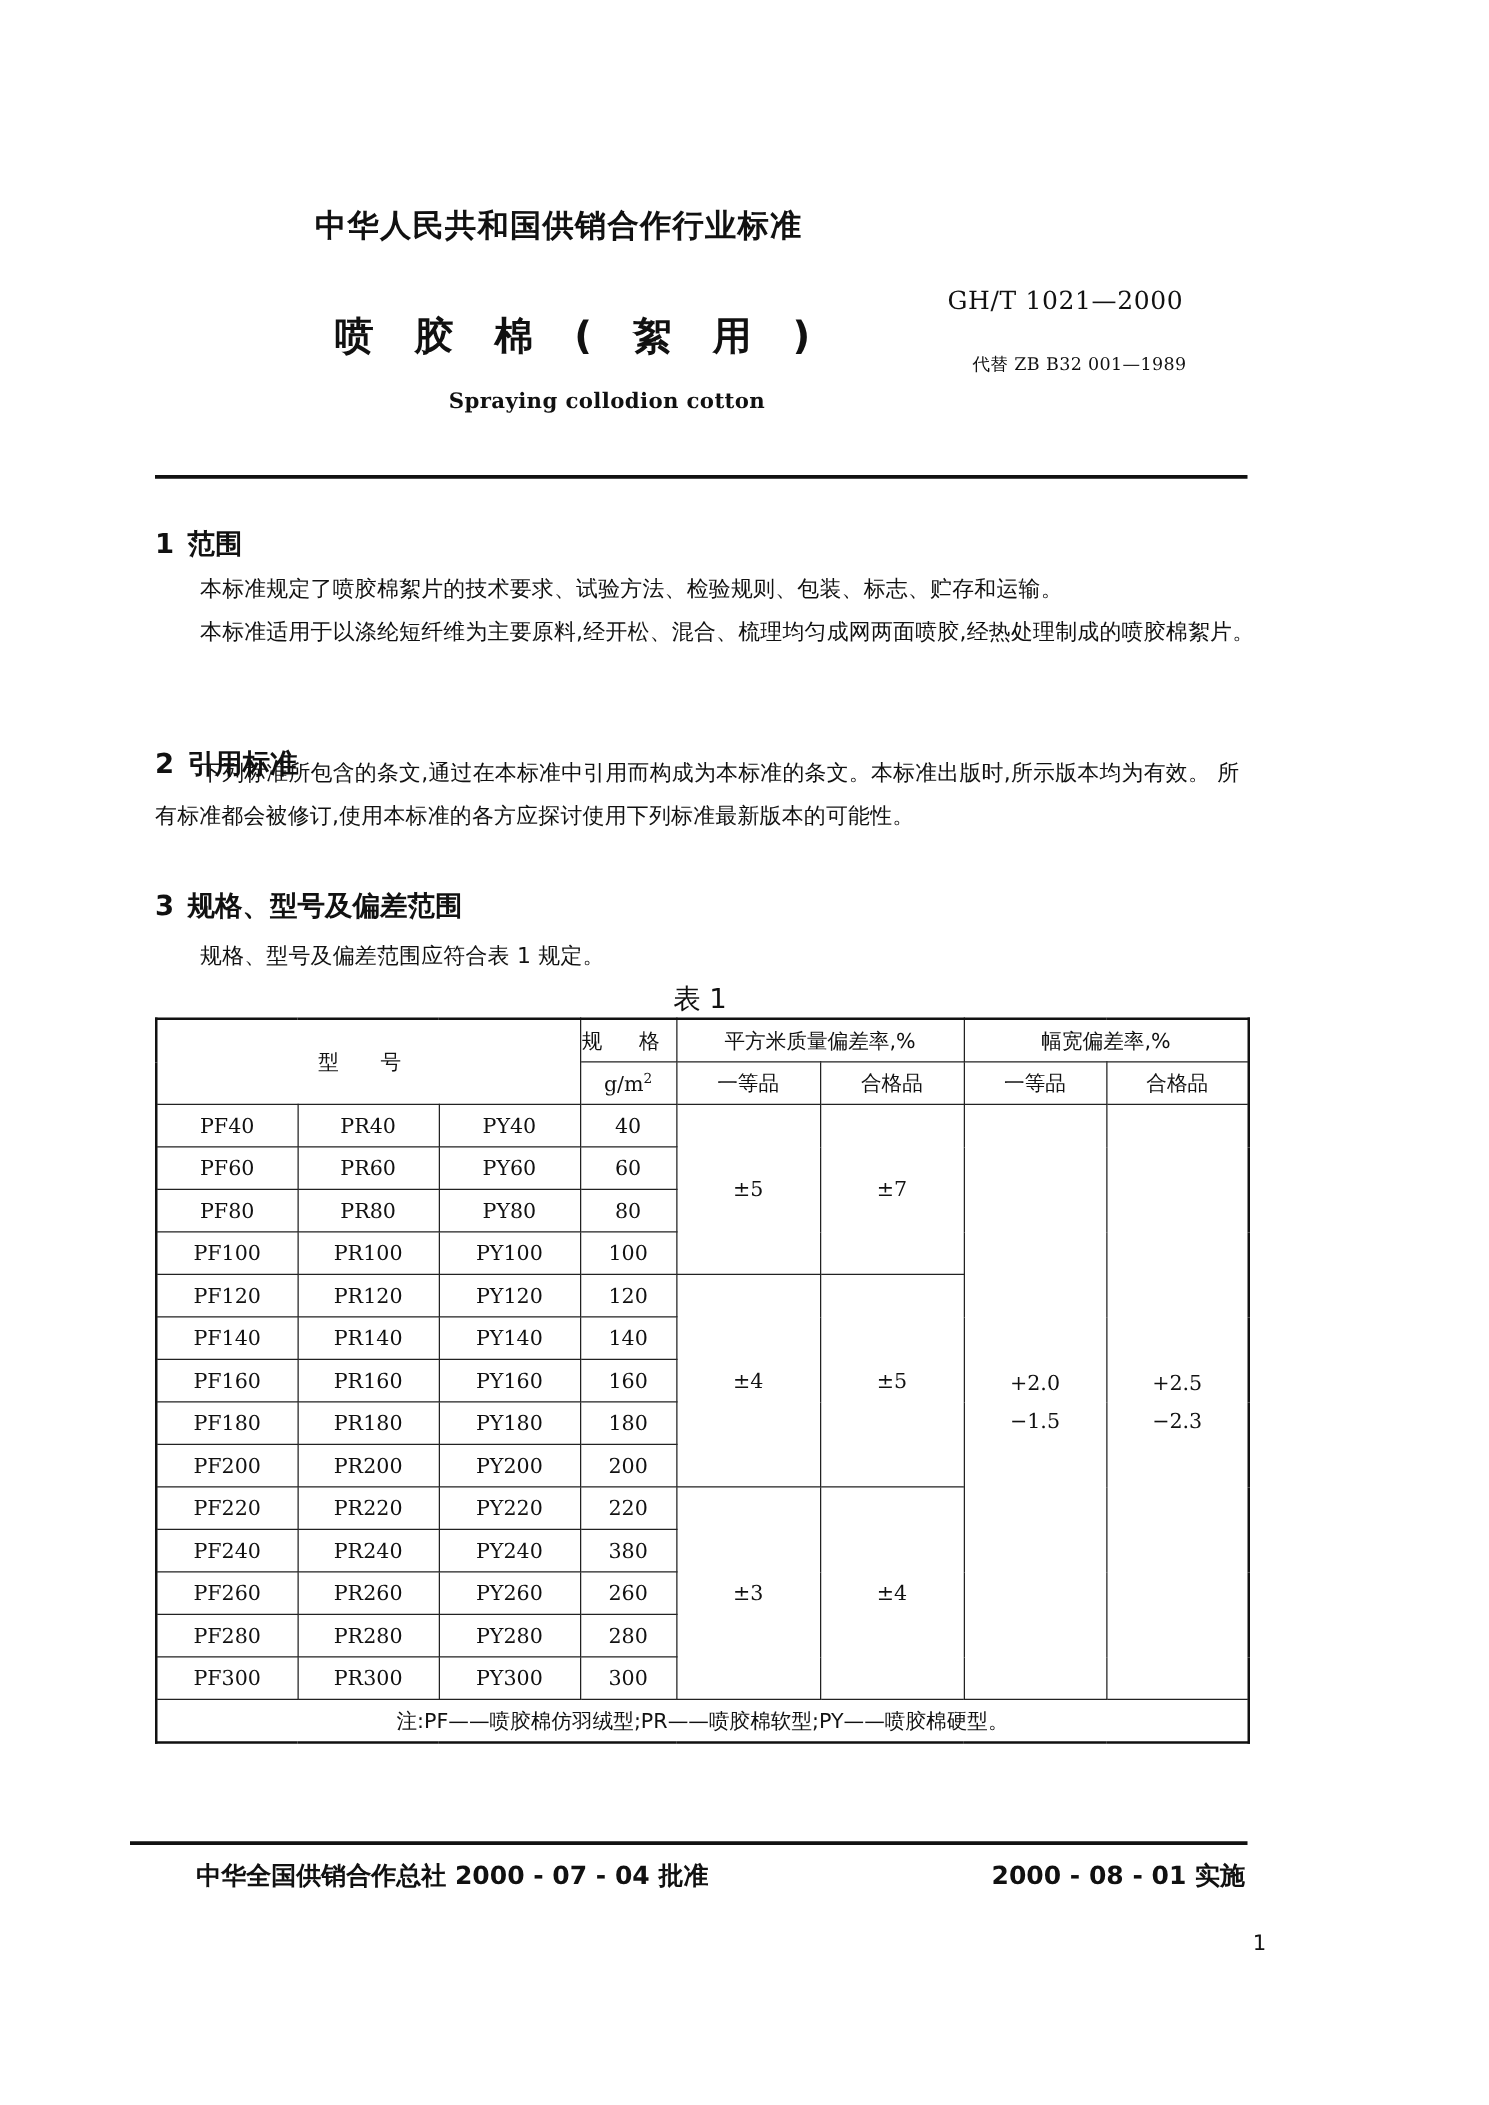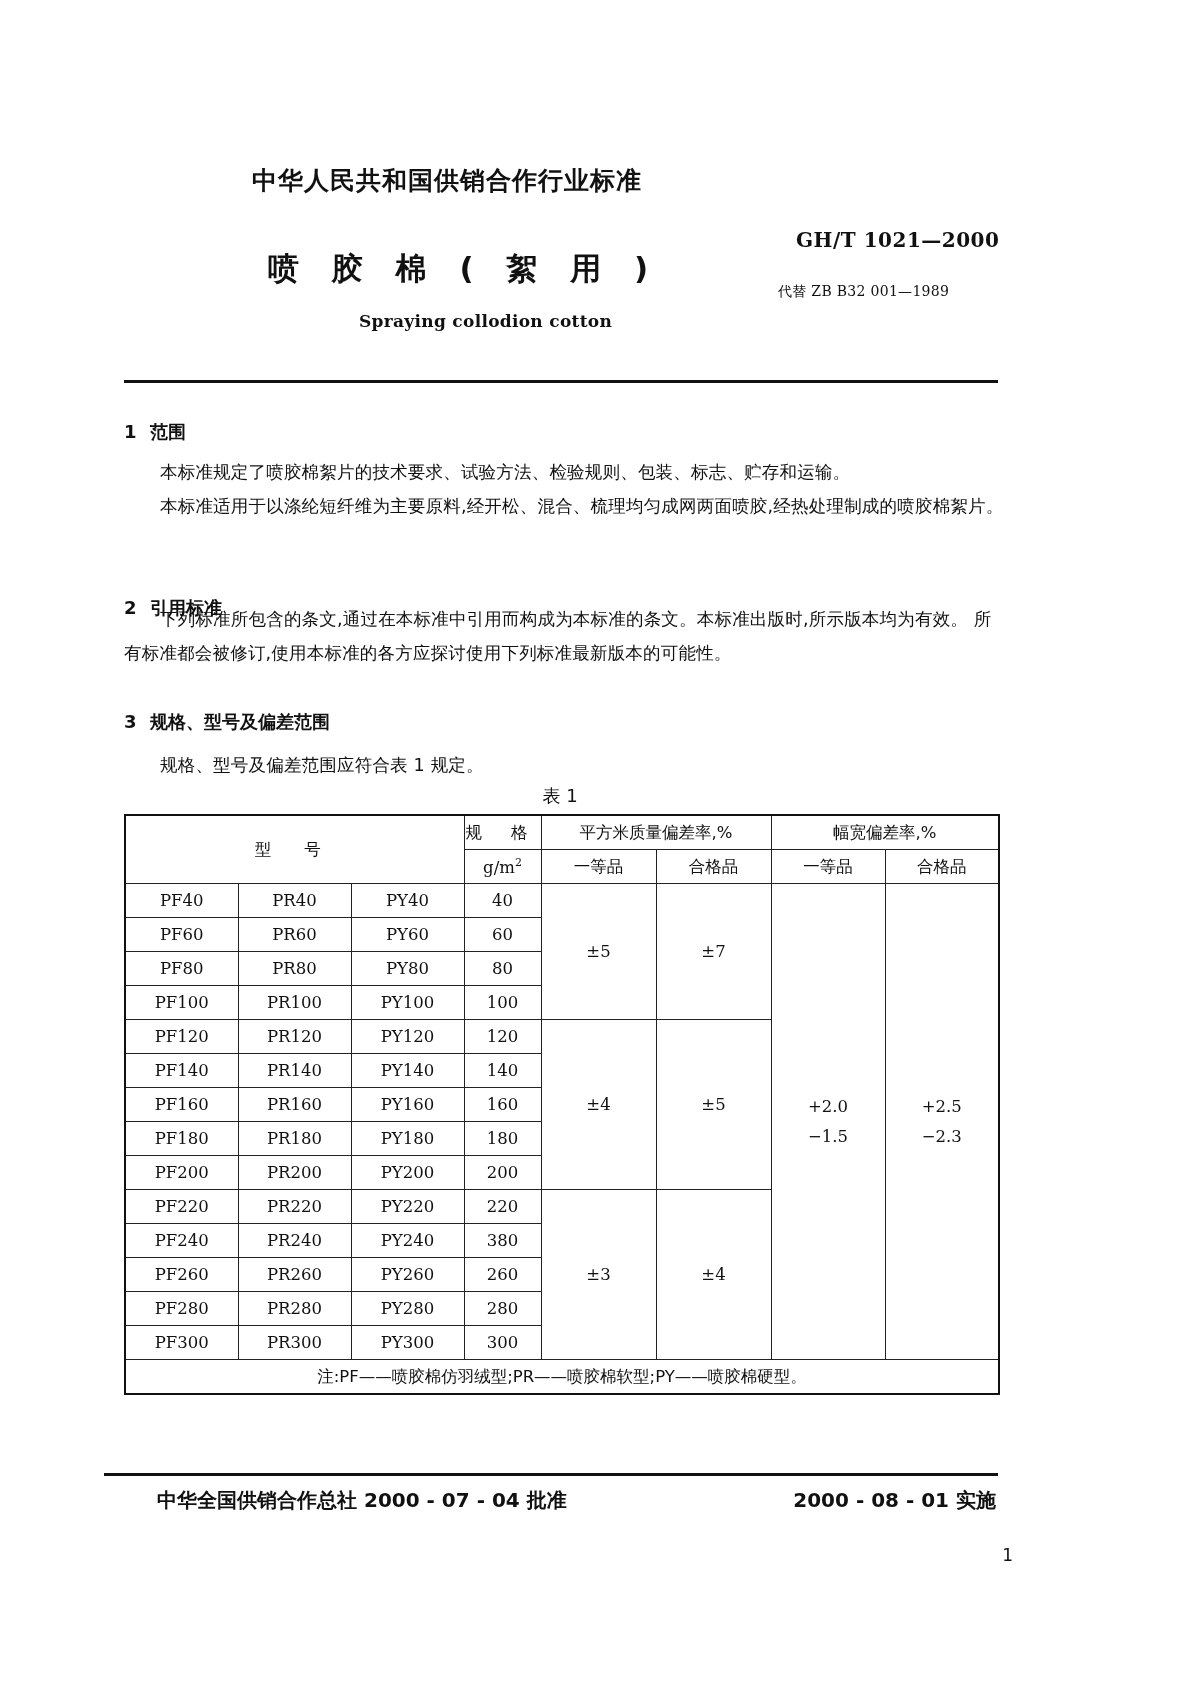--- a/index.html
+++ b/index.html
@@ -48,24 +48,24 @@
     left: 359px;
     top: 311px;
     font-family: "DejaVu Serif", "Liberation Serif", serif;
     font-weight: bold;
     font-size: 17px;
     letter-spacing: 0.3px;
     white-space: nowrap;
   }
   .hdr-code {
     position: absolute;
-    left: 796px;
+    left: 758px;
     top: 228px;
     font-family: "DejaVu Serif", "Liberation Serif", serif;
-    font-weight: bold;
+    font-weight: normal;
     font-size: 20px;
     letter-spacing: 0.5px;
     white-space: nowrap;
   }
   .hdr-replaces {
     position: absolute;
     left: 778px;
     top: 283px;
     font-family: "DejaVu Serif", "Liberation Serif", serif;
     font-size: 14px;
@@ -79,21 +79,21 @@
     width: 874px;
     height: 0;
     border-top: 3px solid #111;
   }
 
   
   .sec-head {
     position: absolute;
     font-family: "DejaVu Sans", "Liberation Sans", sans-serif;
     font-weight: bold;
-    font-size: 18px;
+    font-size: 22px;
     white-space: nowrap;
   }
   .sec-num { display: inline-block; width: 26px; }
   .para {
     position: absolute;
     font-family: "DejaVu Sans", "Liberation Sans", sans-serif;
     font-size: 17.5px;
     line-height: 34px;
     letter-spacing: 0.2px;
   }
@@ -118,21 +118,21 @@
   #sec3 { left: 124px; top: 710px; }
   #p3a  { left: 124px; top: 748px; width: 880px; }
 
   .table-caption {
     position: absolute;
     left: 0;
     top: 784px;
     width: 1120px;
     text-align: center;
     font-family: "DejaVu Sans", "Liberation Sans", sans-serif;
-    font-size: 18px;
+    font-size: 22px;
   }
 
   
   .tbl-wrap {
     position: absolute;
     left: 124px;
     top: 814px;
     width: 874px;
   }
   table.spec {

